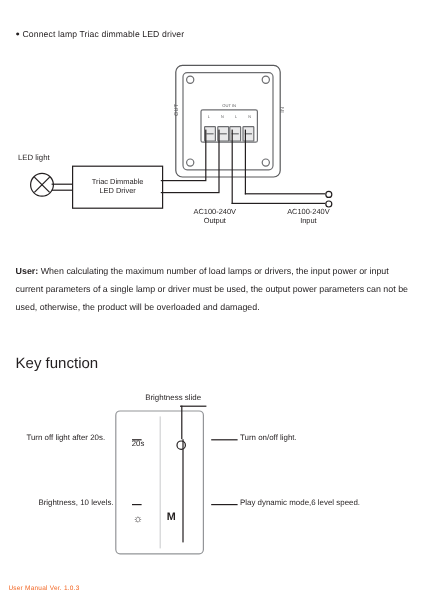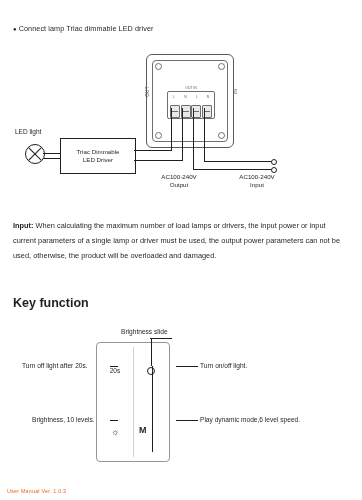--- a/index.html
+++ b/index.html
@@ -236,21 +236,21 @@
     color: #231f20;
   }
   .note b { font-weight: bold; }
 
   
   .key-title {
     position: absolute;
     left: 13px;
     top: 296px;
     font-size: 12.5px;
-    font-weight: bold;
+    font-weight: normal;
     color: #231f20;
   }
 
   .kf-area {
     position: absolute;
     left: 0;
     top: 320px;
     width: 362px;
     height: 150px;
   }
@@ -394,21 +394,21 @@
       <span>AC100-240V</span><br>
       <span>Output</span>
     </div>
     <div class="ac-label" style="left:216px; top:133px; width:82px;">
       <span>AC100-240V</span><br>
       <span>Input</span>
     </div>
   </div>
 
   <div class="note">
-    <b>Input:</b><span> When calculating the maximum number of load lamps or drivers, the input power or input current parameters of a single lamp or driver must be used, the output power parameters can not be used, otherwise, the product will be overloaded and damaged.</span>
+    <b>User:</b><span> When calculating the maximum number of load lamps or drivers, the input power or input current parameters of a single lamp or driver must be used, the output power parameters can not be used, otherwise, the product will be overloaded and damaged.</span>
   </div>
 
   <div class="key-title">Key function</div>
 
   <div class="kf-area">
     <div class="kpanel">
       <div class="kpanel-split"></div>
       <div class="kp-icon kp-20s">20s</div>
       <div class="kp-circle"></div>
       <div class="kp-icon kp-sun">☼</div>

